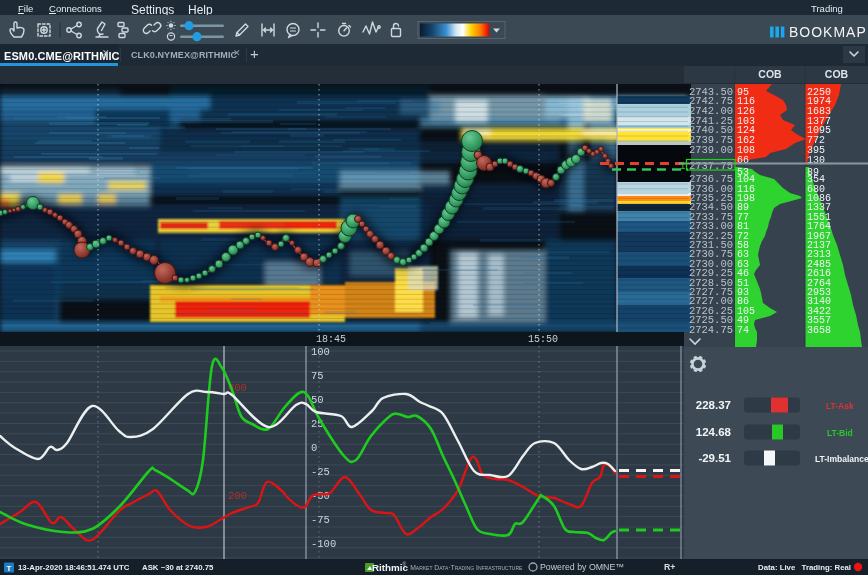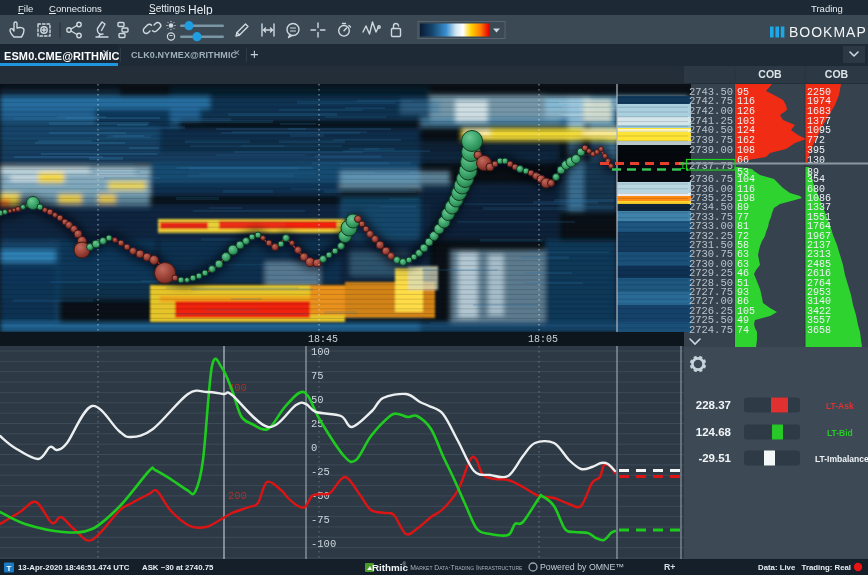--- a/index.html
+++ b/index.html
@@ -2,21 +2,21 @@
 <html><head><meta charset="utf-8"><style>
 *{margin:0;padding:0;box-sizing:border-box}
 html,body{width:868px;height:575px;overflow:hidden;background:#0a1016;font-family:"Liberation Sans",sans-serif}
 .abs{position:absolute}
 #app{position:relative;width:704px;height:575px}
 </style></head><body>
 <div id="app">
 <div class="abs" style="left:0;top:0;width:868px;height:16px;background:#1d2a36"></div>
 <div class="abs" style="left:18px;top:3px;font-size:9.5px;color:#e8edf1"><span style="text-decoration:underline">F</span>ile</div>
 <div class="abs" style="left:49px;top:3px;font-size:9.5px;color:#e8edf1"><span style="text-decoration:underline">C</span>onnections</div>
-<div class="abs" style="left:149px;top:3px;font-size:10px;color:#e8edf1"><span style="text-decoration:underline">S</span>ettings</div>
+<div class="abs" style="left:131px;top:3px;font-size:12px;color:#e8edf1"><span style="text-decoration:underline">S</span>ettings</div>
 <div class="abs" style="left:188px;top:3px;font-size:12px;color:#e8edf1"><span style="text-decoration:underline">H</span>elp</div>
 <div class="abs" style="left:811px;top:3px;font-size:9.5px;color:#e8edf1">Trading</div>
 <div class="abs" style="left:0;top:15px;width:868px;height:29px;background:#3b4954"></div>
 <svg class="abs" style="left:0;top:16px" width="868" height="28" viewBox="0 0 868 28">
       <g stroke="#cfd8de" fill="none" stroke-width="1.4" stroke-linecap="round" stroke-linejoin="round">
         <path d="M14 21c-2-2-4-5-4-7 0-1.5 2-2 3-0.5l1 1.5V7.5c0-2 3-2 3 0v4.5c2.5-1 7-0.5 7 2 0 3-1 5-2.5 7z"></path>
         <path d="M38 8h12v12H38z" stroke-dasharray="2.5,2"></path>
         <circle cx="44" cy="14" r="3.2"></circle>
         <path d="M44 12.2v3.6M42.2 14h3.6"></path>
         <line x1="60" y1="7" x2="60" y2="21" stroke="#2c3740"></line>
@@ -504,22 +504,22 @@
       <circle cx="611" cy="166" r="2.5" fill="url(#rb)" stroke="#491812" stroke-width="1"></circle>
       <line x1="98" y1="84" x2="98" y2="332" stroke="#e8eef2" stroke-width="1" stroke-dasharray="1.5,3.5" opacity="0.65"></line>
       <line x1="319" y1="84" x2="319" y2="332" stroke="#e8eef2" stroke-width="1" stroke-dasharray="1.5,3.5" opacity="0.65"></line>
       <line x1="539" y1="84" x2="539" y2="332" stroke="#e8eef2" stroke-width="1" stroke-dasharray="1.5,3.5" opacity="0.65"></line>
       <line x1="617" y1="84" x2="617" y2="332" stroke="#aab6c0" stroke-width="1.4" opacity="0.9"></line>
       <line x1="600" y1="163.5" x2="684" y2="163.5" stroke="#e8402c" stroke-width="3" stroke-dasharray="9,6"></line>
       <line x1="612" y1="169.5" x2="688" y2="169.5" stroke="#35c455" stroke-width="2.4" stroke-dasharray="9,6"></line>
     </svg>
 <div class="abs" style="left:0;top:332px;width:684px;height:14px;background:#0d151d"></div>
 <div class="abs" style="left:87px;top:348px;font-size:12px;color:#c8d2da;font-family:Liberation Serif, serif">18:40</div>
-<div class="abs" style="left:308px;top:334px;font-size:10px;color:#c8d2da;font-family:'Liberation Mono',monospace">18:45</div>
-<div class="abs" style="left:528px;top:334px;font-size:10px;color:#c8d2da;font-family:'Liberation Mono',monospace">18:05</div>
+<div class="abs" style="left:316px;top:334px;font-size:10px;color:#c8d2da;font-family:'Liberation Mono',monospace">18:45</div>
+<div class="abs" style="left:528px;top:334px;font-size:10px;color:#c8d2da;font-family:'Liberation Mono',monospace">15:50</div>
 <svg class="abs" style="left:0;top:346px" width="684" height="213" viewBox="0 346 684 213">
       <rect x="0" y="346" width="684" height="213" fill="#2d3945"></rect>
       <line x1="0" y1="351.0" x2="684" y2="351.0" stroke="#3d4a57" stroke-width="1"></line>
       <line x1="0" y1="361.4" x2="684" y2="361.4" stroke="#3d4a57" stroke-width="1"></line>
       <line x1="0" y1="371.7" x2="684" y2="371.7" stroke="#3d4a57" stroke-width="1"></line>
       <line x1="0" y1="382.1" x2="684" y2="382.1" stroke="#3d4a57" stroke-width="1"></line>
       <line x1="0" y1="392.4" x2="684" y2="392.4" stroke="#3d4a57" stroke-width="1"></line>
       <line x1="0" y1="402.8" x2="684" y2="402.8" stroke="#3d4a57" stroke-width="1"></line>
       <line x1="0" y1="413.1" x2="684" y2="413.1" stroke="#3d4a57" stroke-width="1"></line>
       <line x1="0" y1="423.5" x2="684" y2="423.5" stroke="#3d4a57" stroke-width="1"></line>

